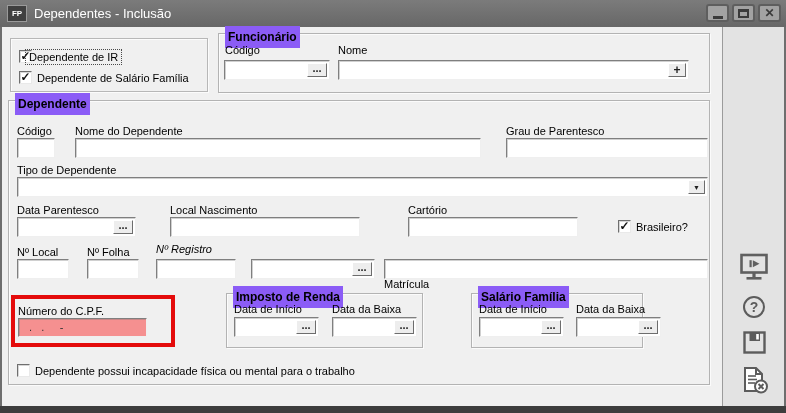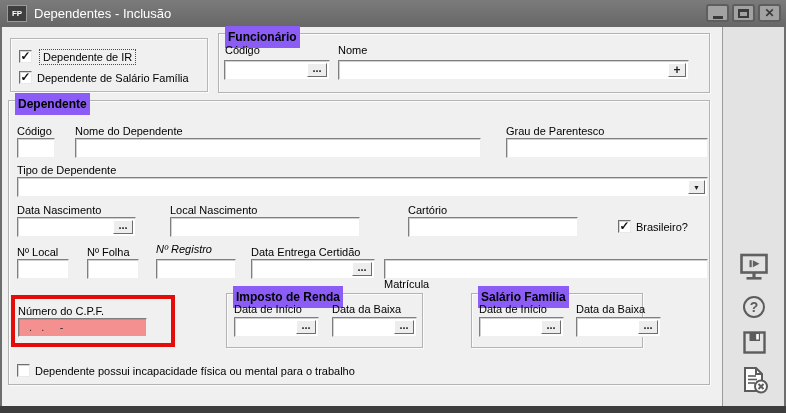--- a/index.html
+++ b/index.html
@@ -74,21 +74,21 @@
     </div>
     <div class="winbtn close">
       <div class="glyph-close">✕</div>
     </div>
   </div>
 
   <div class="panel" style="left:10px;top:38px;width:198px;height:54px;">
     <div class="cb" style="left:8px;top:11px;">
       <span>✓</span>
     </div>
-    <div class="label focus-dotted" style="left:32px;top:12px;">Dependente de IR</div>
+    <div class="label focus-dotted" style="left:18px;top:12px;">Dependente de IR</div>
     <div class="cb" style="left:8px;top:32px;">
       <span>✓</span>
     </div>
     <div class="label" style="left:26px;top:33px;">Dependente de Salário Família</div>
   </div>
 
   <div class="group" style="left:218px;top:33px;width:492px;height:60px;">
     <div class="legend">Funcionário</div>
     <div class="label" style="left:6px;top:10px;">Código</div>
     <div class="field" style="left:5px;top:26px;width:106px;">
@@ -110,40 +110,39 @@
     <div class="label" style="left:497px;top:24px;">Grau de Parentesco</div>
     <div class="field" style="left:497px;top:37px;width:202px;"></div>
 
     <div class="label" style="left:8px;top:63px;">Tipo de Dependente</div>
     <div class="field" style="left:8px;top:76px;width:691px;">
       <div class="mini-btn combo-btn">
         <span>▼</span>
       </div>
     </div>
 
-    <div class="label" style="left:8px;top:103px;">Data Nascimento</div>
+    <div class="label" style="left:8px;top:103px;">Data Parentesco</div>
     <div class="field" style="left:8px;top:116px;width:119px;">
       <div class="mini-btn">...</div>
     </div>
     <div class="label" style="left:161px;top:103px;">Local Nascimento</div>
     <div class="field" style="left:161px;top:116px;width:190px;"></div>
     <div class="label" style="left:399px;top:103px;">Cartório</div>
     <div class="field" style="left:399px;top:116px;width:170px;"></div>
     <div class="cb" style="left:609px;top:119px;">
       <span>✓</span>
     </div>
     <div class="label" style="left:627px;top:120px;">Brasileiro?</div>
 
     <div class="label" style="left:8px;top:145px;">Nº Local</div>
     <div class="field" style="left:8px;top:158px;width:52px;"></div>
     <div class="label" style="left:78px;top:145px;">Nº Folha</div>
     <div class="field" style="left:78px;top:158px;width:52px;"></div>
     <div class="label" style="left:147px;top:142px;font-style:italic;">Nº Registro</div>
     <div class="field" style="left:147px;top:158px;width:80px;"></div>
-    <div class="label" style="left:242px;top:145px;">Data Entrega Certidão</div>
     <div class="field" style="left:242px;top:158px;width:124px;">
       <div class="mini-btn">...</div>
     </div>
     <div class="label" style="left:375px;top:145px;margin-top:32px;">Matrícula</div>
     <div class="field" style="left:375px;top:158px;width:324px;"></div>
 
     <div class="cpf-highlight" style="left:2px;top:194px;width:164px;height:52px;"></div>
     <div class="label" style="left:9px;top:204px;">Número do C.P.F.</div>
     <div class="cpf-field" style="left:9px;top:217px;width:129px;">  .   .     -</div>
 

